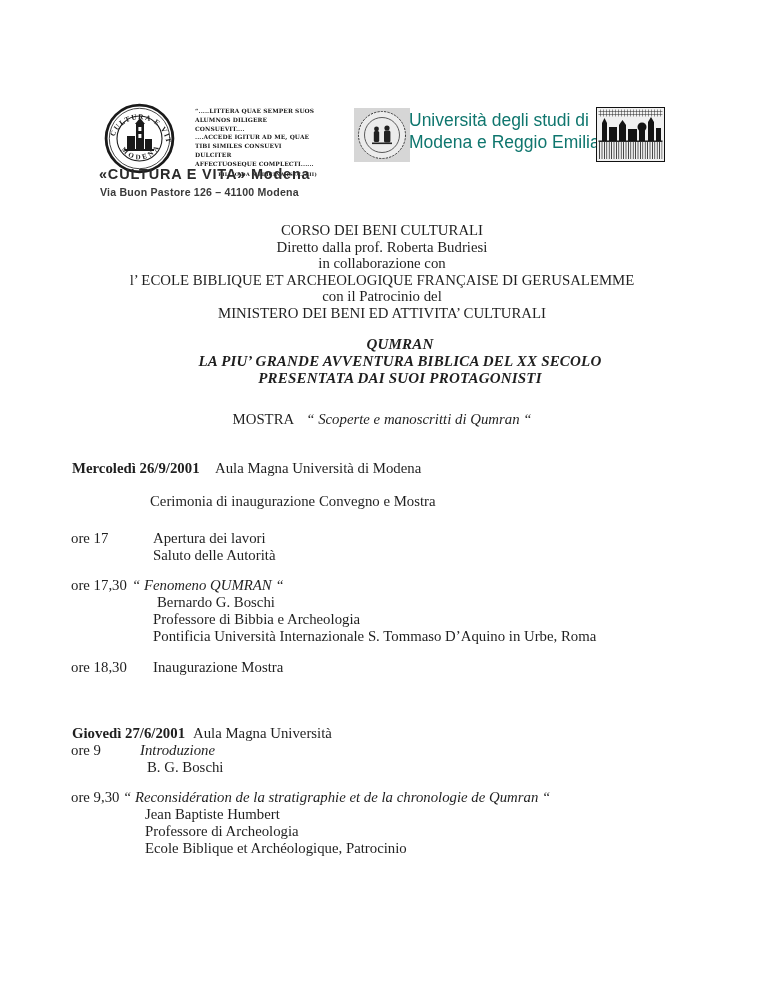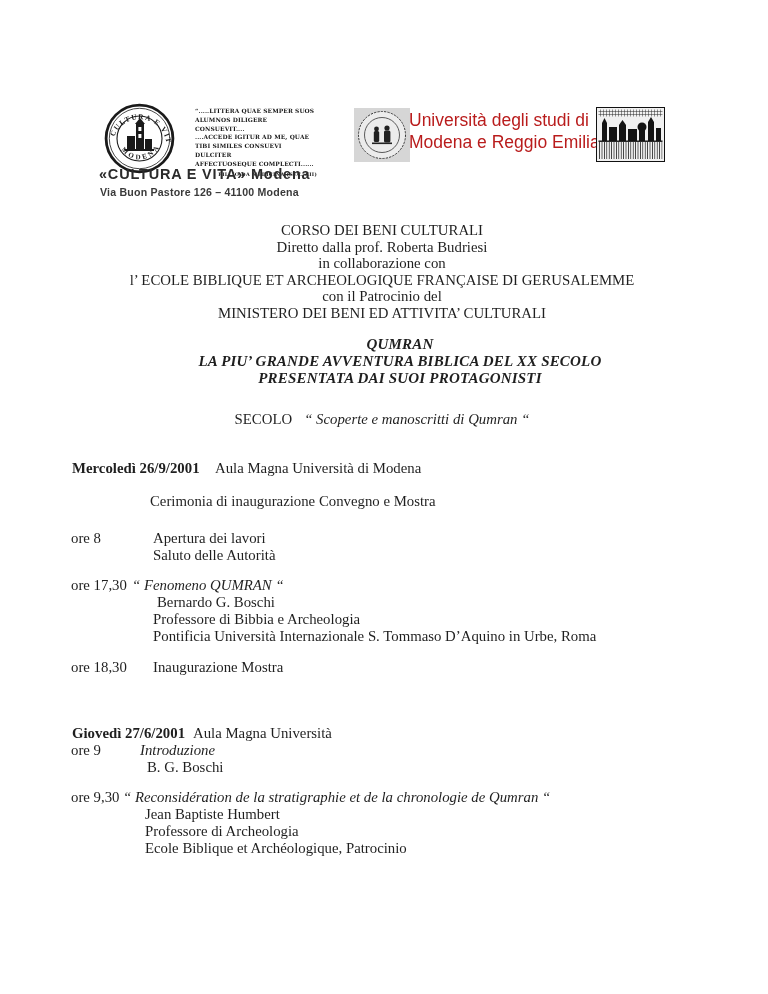--- a/index.html
+++ b/index.html
@@ -13,21 +13,21 @@
   .course{top:222px;font-size:14.8px;line-height:16.6px;text-align:center;}
   .event{top:336px;font-size:15px;line-height:16.8px;font-weight:bold;font-style:italic;letter-spacing:.2px;padding-left:36px;}
   .mostra{top:411px;font-size:14.8px;line-height:17.2px;}
   .mostra .gap{display:inline-block;width:12px;}
   
   .orgname{position:absolute;left:99px;top:166px;font-family:"Liberation Sans","DejaVu Sans",sans-serif;
            font-size:14.5px;font-weight:bold;letter-spacing:.8px;color:#2b2b2b;}
   .orgaddr{position:absolute;left:100px;top:186px;font-family:"Liberation Sans","DejaVu Sans",sans-serif;
            font-size:10.6px;font-weight:bold;color:#3a3a3a;letter-spacing:.2px;}
   .univname{position:absolute;left:409px;top:110px;font-family:"Liberation Sans","DejaVu Sans",sans-serif;
-            font-size:17.5px;line-height:21.5px;color:#b91c1c;}
+            font-size:17.5px;line-height:21.5px;color:#0f766e;}
   .quote{position:absolute;left:195px;top:107px;width:122px;
          font-family:"DejaVu Serif",serif;font-size:5.9px;font-weight:bold;line-height:8.8px;
          color:#1a1a1a;letter-spacing:.1px;}
   .quote .attr{font-size:4.9px;text-align:right;margin-top:1.5px;letter-spacing:.3px;}
 </style>
 </head>
 <body>
 
 <div class="page">
 
@@ -118,28 +118,28 @@
     <div>MINISTERO DEI BENI ED ATTIVITA’ CULTURALI</div>
   </div>
 
   <div class="center event">
     <div>QUMRAN</div>
     <div>LA PIU’ GRANDE AVVENTURA BIBLICA DEL XX SECOLO</div>
     <div>PRESENTATA DAI SUOI PROTAGONISTI</div>
   </div>
 
   <div class="center mostra">
-    <div><span>SECOLO</span><span class="gap"></span><span class="i">“ Scoperte e manoscritti di Qumran “</span></div>
+    <div><span>MOSTRA</span><span class="gap"></span><span class="i">“ Scoperte e manoscritti di Qumran “</span></div>
   </div>
 
   <span class="l b" style="left:72px;top:460px">Mercoledì 26/9/2001</span>
   <span class="l" style="left:215px;top:460px">Aula Magna Università di Modena</span>
   <span class="l" style="left:150px;top:493px">Cerimonia di inaugurazione Convegno e Mostra</span>
 
-  <span class="l" style="left:71px;top:530px">ore 8</span>
+  <span class="l" style="left:71px;top:530px">ore 17</span>
   <span class="l" style="left:153px;top:530px">Apertura dei lavori</span>
   <span class="l" style="left:153px;top:547px">Saluto delle Autorità</span>
 
   <span class="l" style="left:71px;top:577px">ore 17,30</span>
   <span class="l i" style="left:132px;top:577px">“ Fenomeno QUMRAN “</span>
   <span class="l" style="left:157px;top:594px">Bernardo G. Boschi</span>
   <span class="l" style="left:153px;top:611px">Professore di Bibbia e Archeologia</span>
   <span class="l" style="left:153px;top:628px">Pontificia Università Internazionale S. Tommaso D’Aquino in Urbe, Roma</span>
 
   <span class="l" style="left:71px;top:659px">ore 18,30</span>

